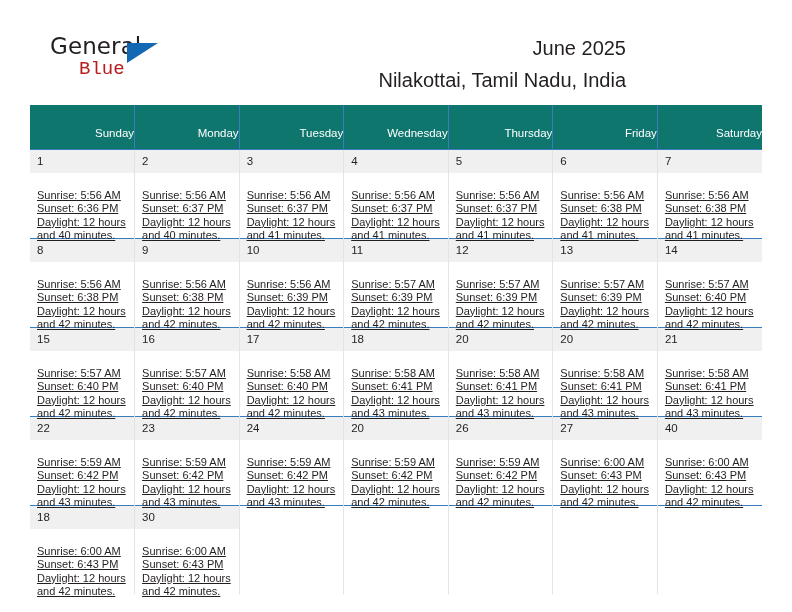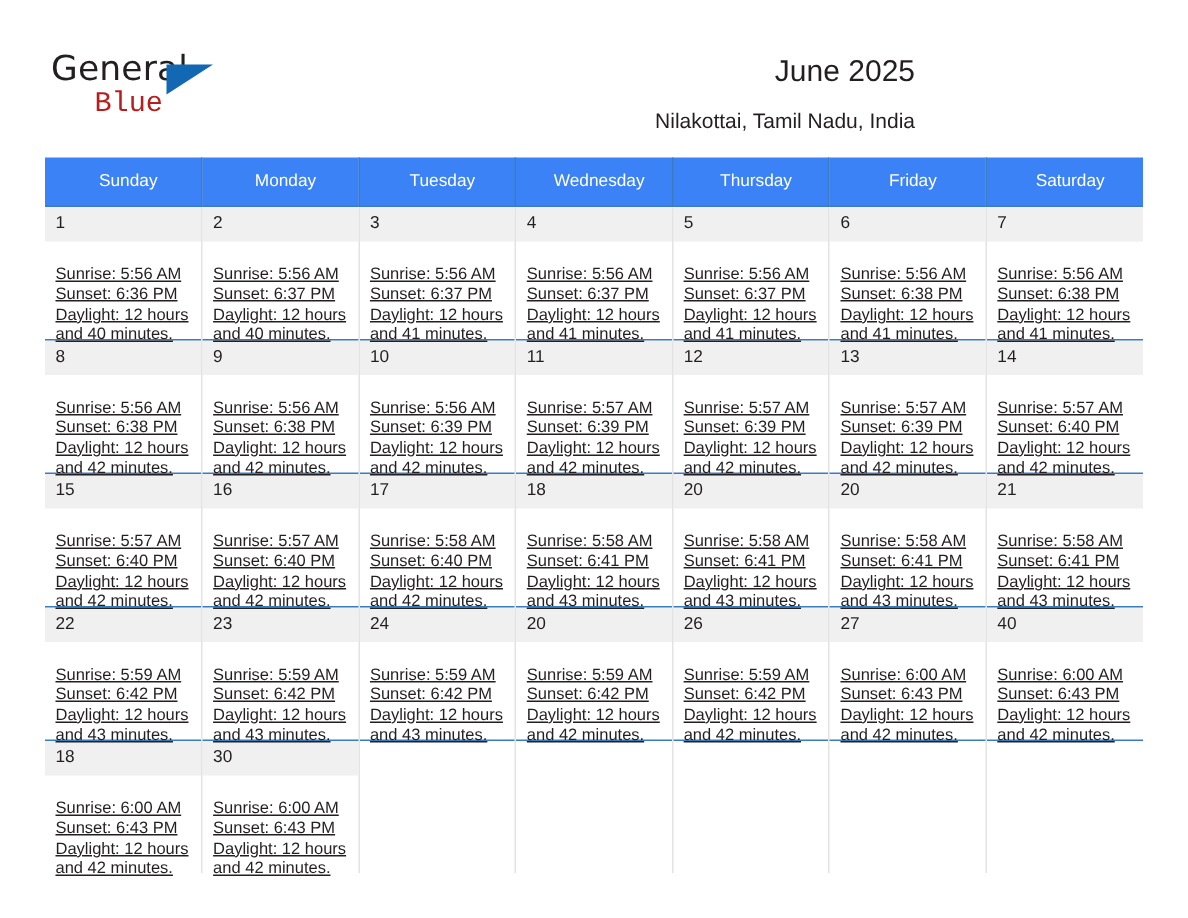--- a/index.html
+++ b/index.html
@@ -18,21 +18,21 @@
   .page {
     position: relative;
     width: 792px;
     height: 612px;
     box-sizing: border-box;
   }
 
   
   .header {
     position: absolute;
-    left: 0;
+    left: 16px;
     top: 0;
     width: 644px;
     height: 100px;
   }
   .brand {
     position: absolute;
     left: 34px;
     top: 33px;
     width: 180px;
     height: 52px;
@@ -73,42 +73,42 @@
     text-align: right;
   }
   .cal-title {
     font-size: 20px;
     color: #231f20;
     line-height: 32px;
     white-space: nowrap;
   }
   .cal-subtitle {
     margin-top: 8px;
-    font-size: 14px;
+    font-size: 20px;
     color: #231f20;
     line-height: 17px;
     white-space: nowrap;
   }
 
   
   .calendar {
     position: absolute;
     left: 30px;
     top: 105px;
     width: 732px;
     border-collapse: collapse;
     table-layout: fixed;
   }
   .calendar th {
-    background: #3b82f6;
+    background: #0f766e;
     color: #ffffff;
     font-size: 11.5px;
     font-weight: normal;
-    text-align: center;
-    padding: 6px 0 6px 7px;
+    text-align: right;
+    padding: 18px 0 6px 7px;
     height: 20px;
     border-right: 1px solid #3a7dbf;
   }
   .calendar td {
     vertical-align: top;
     padding: 0;
     width: 104.57px;
     border-right: 1px solid #e3e3e3;
     background: #ffffff;
   }

